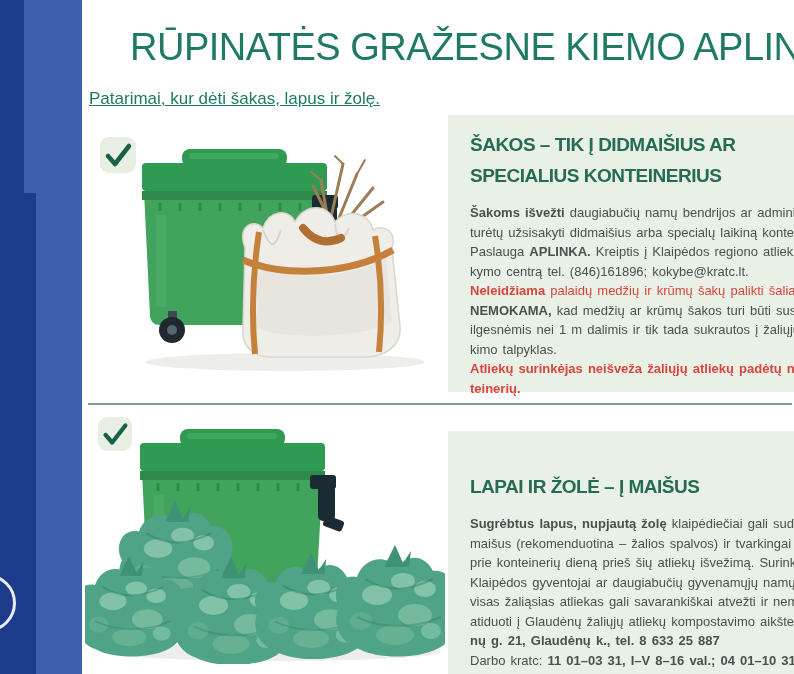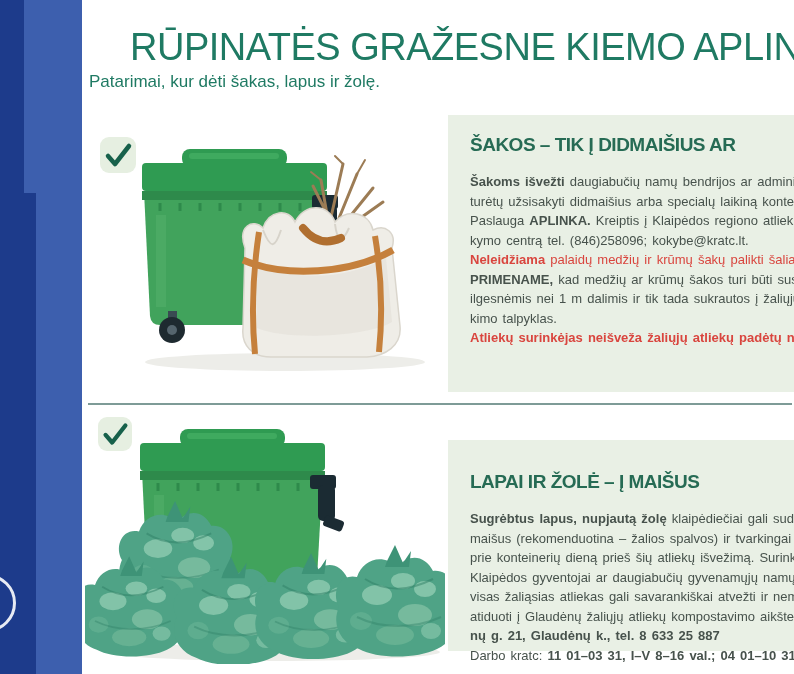--- a/index.html
+++ b/index.html
@@ -10,26 +10,26 @@
   }
   
   .bar-light{position:absolute;left:24px;top:0;width:58px;height:674px;background:#3D5FAE;}
   .bar-dark{position:absolute;left:0;top:0;width:24px;height:674px;background:#1D3B8B;}
   .bar-dark-wide{position:absolute;left:0;top:193px;width:36px;height:481px;background:#1D3B8B;}
   .logo-ring{position:absolute;left:-42px;top:574px;width:52px;height:52px;border-radius:50%;
     border:3px solid rgba(255,255,255,.9);}
   
   .title{position:absolute;left:130px;top:26px;font-size:38px;letter-spacing:-0.5px;
     color:#1F7A63;white-space:nowrap;}
-  .subtitle{position:absolute;left:89px;top:72px;font-size:17px;color:#1F7A63;white-space:nowrap;}
+  .subtitle{position:absolute;left:89px;top:89px;font-size:17px;color:#1F7A63;white-space:nowrap;text-decoration:underline;}
   
   .panel{position:absolute;left:448px;width:346px;background:#E9F0E5;box-sizing:border-box;
     padding-left:22px;}
   .panel-1{top:115px;height:277px;padding-top:14px;}
-  .panel-2{top:440px;height:211px;padding-top:26px;}
+  .panel-2{top:431px;height:243px;padding-top:40px;}
   .hline{font-size:19px;font-weight:700;letter-spacing:-0.5px;line-height:31px;
     color:#266B54;white-space:nowrap;}
   .body{margin-top:12px;}
   .bline{font-size:13px;line-height:19.5px;color:#47524C;white-space:nowrap;word-spacing:1.5px;}
   .b{font-weight:700;margin-top:32px;}
   .r{color:#D9453E;text-align:right;}
   .i{font-style:italic;}
   
   .divider{position:absolute;left:88px;top:403px;width:704px;height:2px;background:#7E9B97;}
   
@@ -53,31 +53,33 @@
   <div class="logo-ring"></div>
 
   <div class="title">RŪPINATĖS GRAŽESNE KIEMO APLINKA</div>
   <div class="subtitle">Patarimai, kur dėti šakas, lapus ir žolę.</div>
 
   <div class="divider"></div>
 
   <div class="panel panel-1">
     <div>
         <div class="hline">ŠAKOS – TIK Į DIDMAIŠIUS AR</div>
+        <div class="hline">SPECIALIUS KONTEINERIUS</div>
       </div>
     <div class="body">
         <div class="bline"><span class="b">Šakoms išvežti </span><span>daugiabučių namų bendrijos ar administrato</span></div>
         <div class="bline"><span>turėtų užsisakyti didmaišius arba specialų laikiną konteinerį</span></div>
         <div class="bline"><span>Paslauga </span><span class="b">APLINKA.</span><span> Kreiptis į Klaipėdos regiono atliekų tvar</span></div>
-        <div class="bline"><span>kymo centrą tel. (846)258096; kokybe@kratc.lt.</span></div>
+        <div class="bline"><span>kymo centrą tel. (846)161896; kokybe@kratc.lt.</span></div>
         <div class="bline"><span class="b r">Neleidžiama </span><span class="r">palaidų medžių ir krūmų šakų palikti šalia kontei</span></div>
-        <div class="bline"><span class="b">PRIMENAME,</span><span> kad medžių ar krūmų šakos turi būti susmulkintos</span></div>
+        <div class="bline"><span class="b">NEMOKAMA,</span><span> kad medžių ar krūmų šakos turi būti susmulkintos</span></div>
         <div class="bline"><span>ilgesnėmis nei 1 m dalimis ir tik tada sukrautos į žaliųjų atliekų lai</span></div>
         <div class="bline"><span>kimo talpyklas.</span></div>
         <div class="bline"><span class="b r">Atliekų surinkėjas neišveža žaliųjų atliekų padėtų ne prie kon</span></div>
+        <div class="bline"><span class="b r">teinerių.</span></div>
       </div>
   </div>
 
   <div class="panel panel-2">
     <div>
         <div class="hline">LAPAI IR ŽOLĖ – Į MAIŠUS</div>
       </div>
     <div class="body">
         <div class="bline"><span class="b">Sugrėbtus lapus, nupjautą žolę </span><span>klaipėdiečiai gali sudėti į</span></div>
         <div class="bline"><span>maišus (rekomenduotina – žalios spalvos) ir tvarkingai palikti</span></div>

